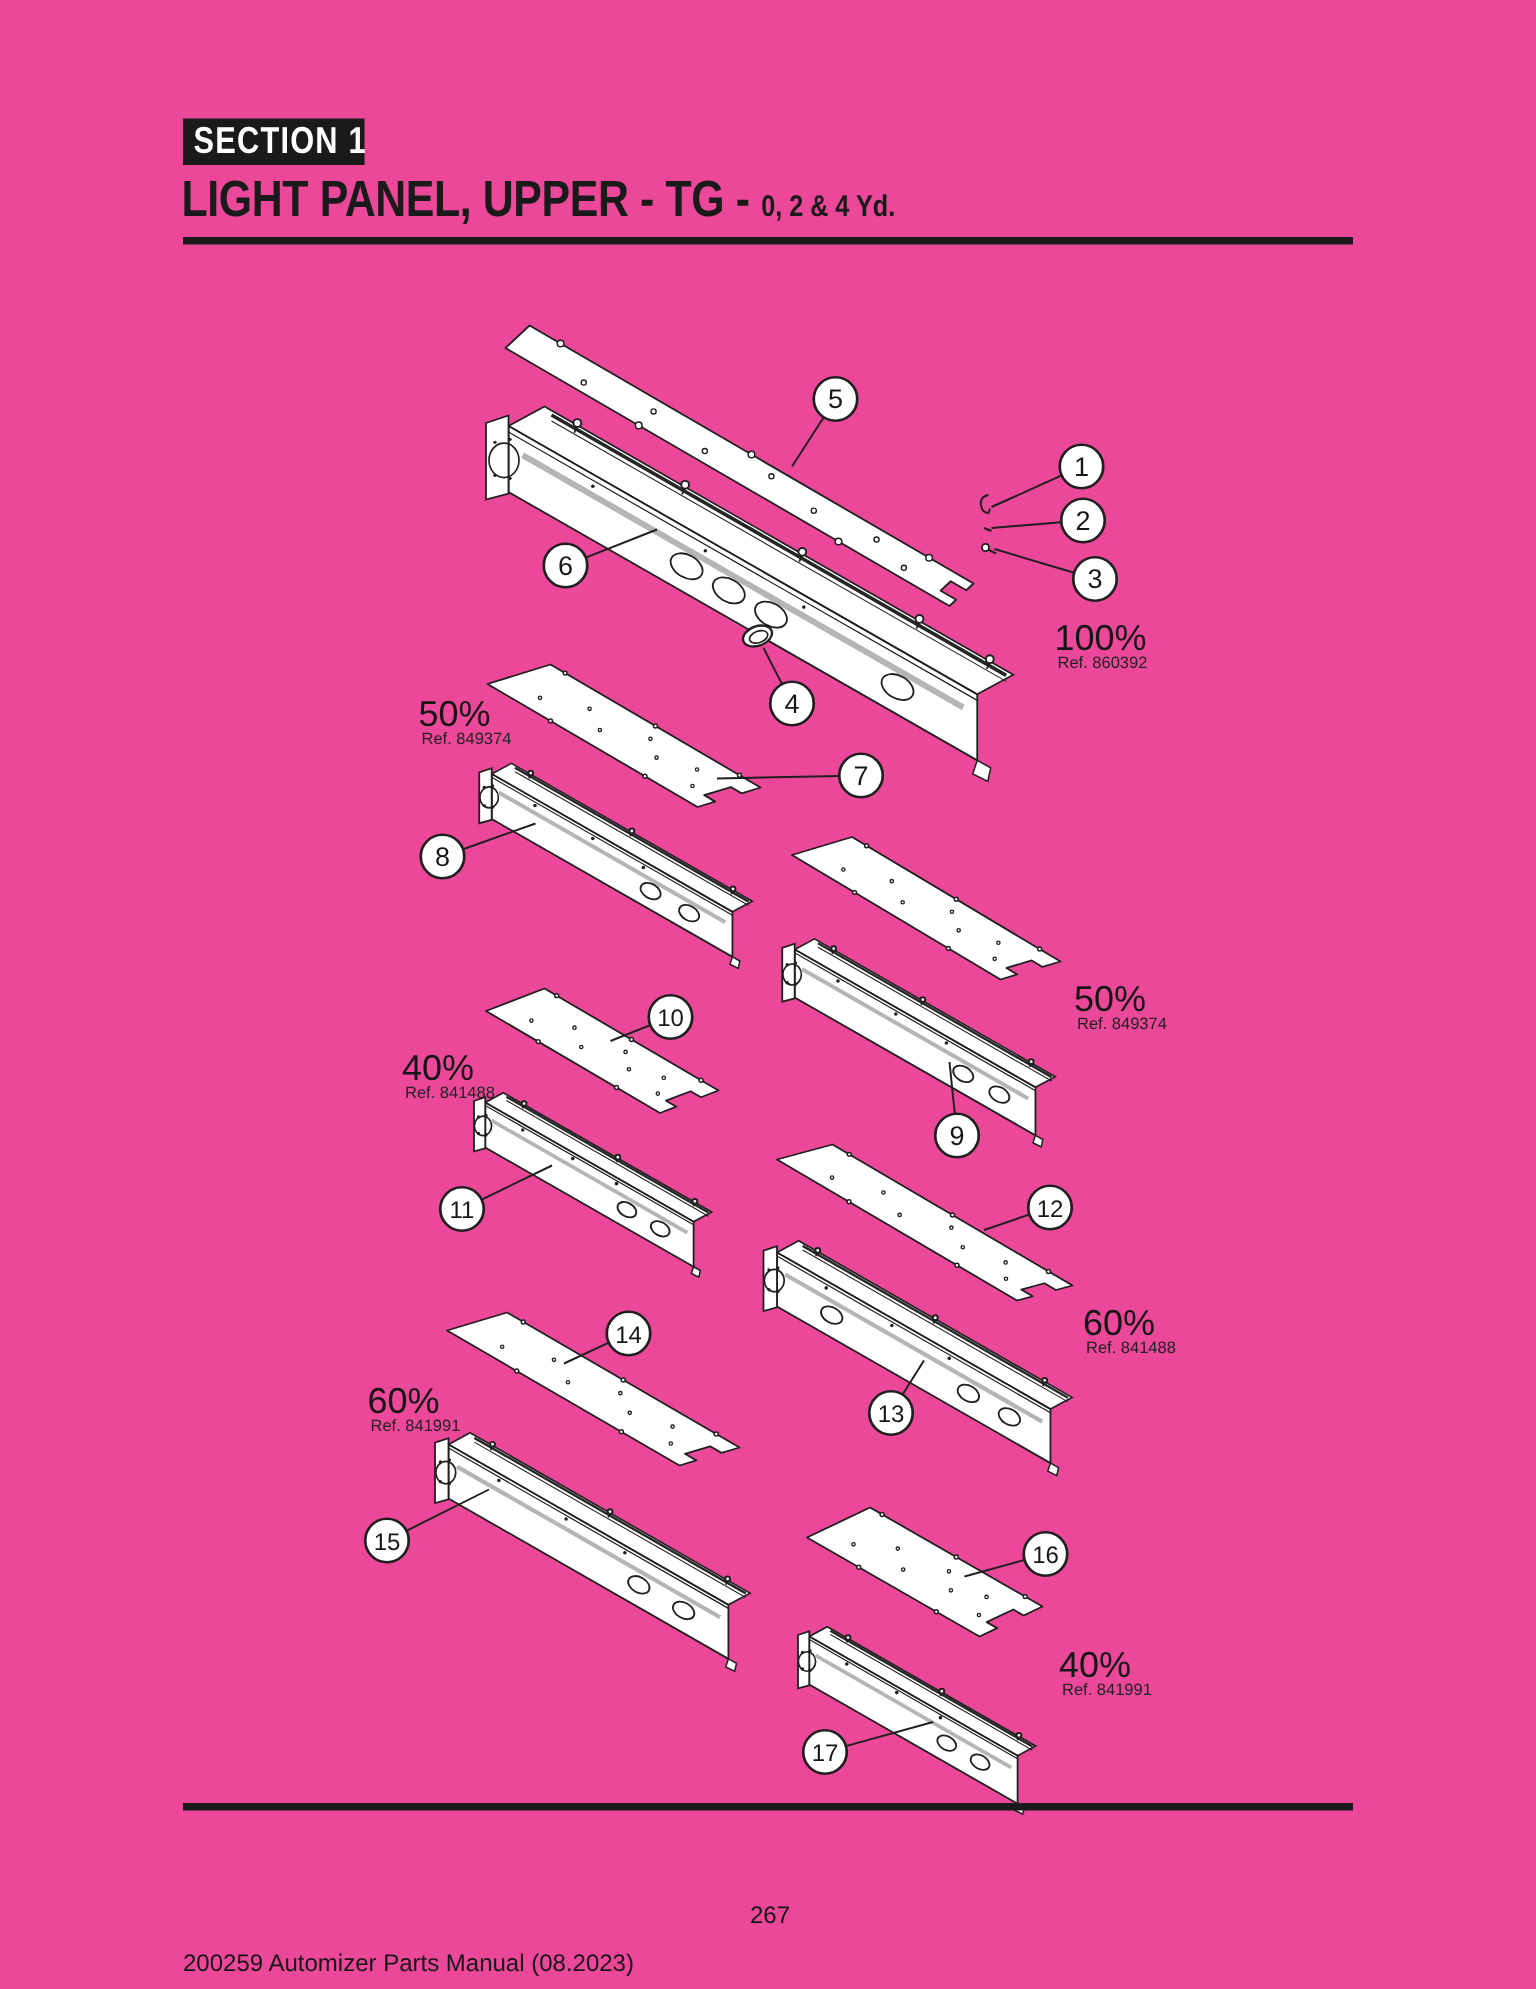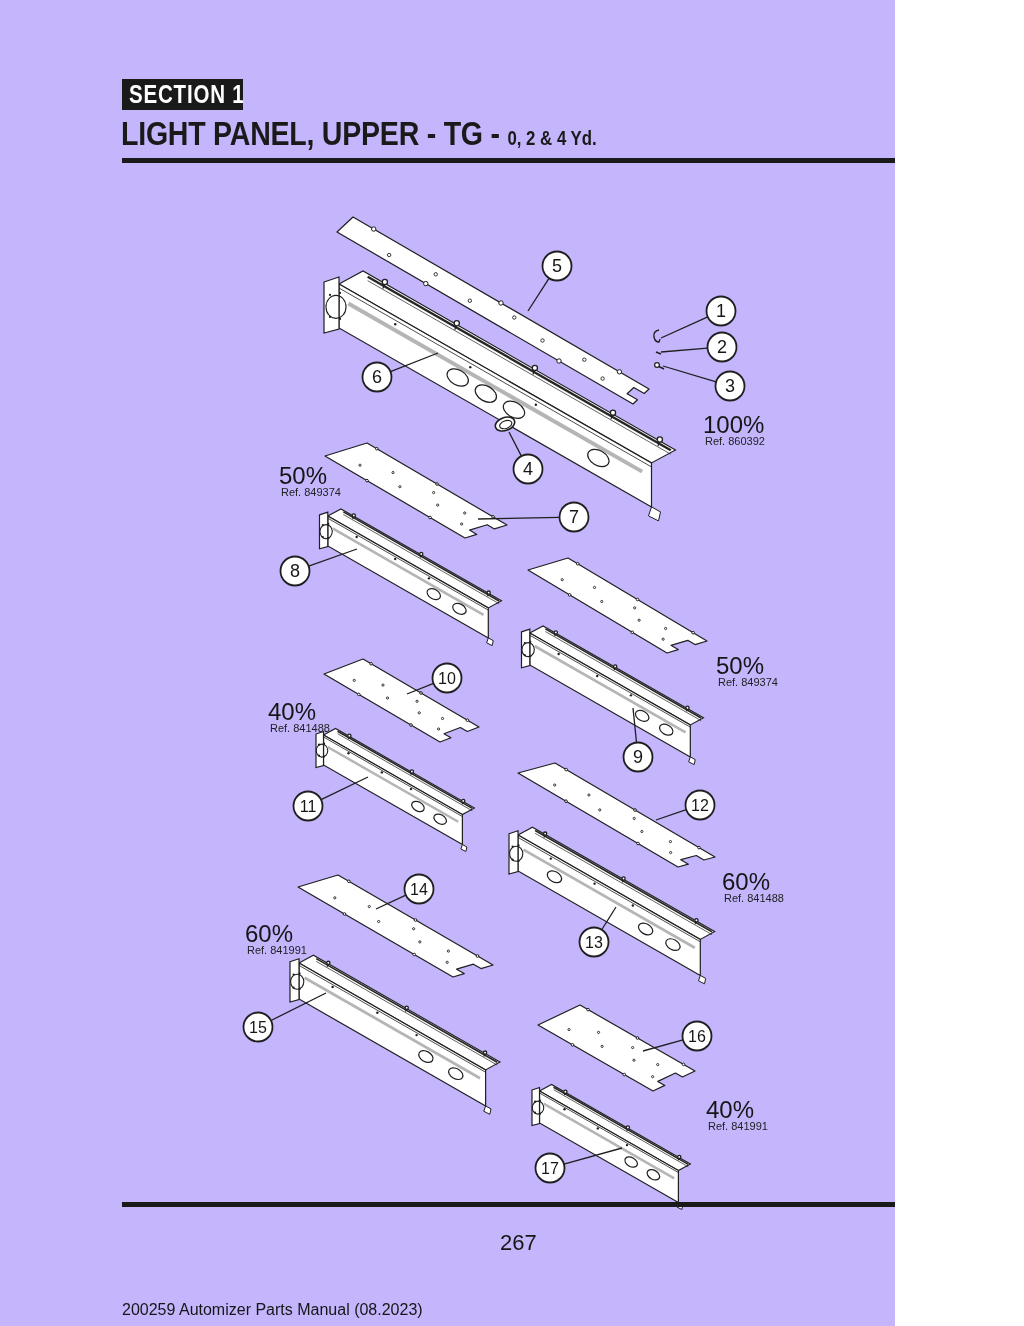--- a/index.html
+++ b/index.html
@@ -1,20 +1,20 @@
 <!DOCTYPE html>
 <html><head>
 <meta charset="utf-8">
 <style>
   * { margin:0; padding:0; box-sizing:border-box; }
   html,body { background:#ffffff; }
   body { font-family:"Liberation Sans","DejaVu Sans",sans-serif; }
   .page {
-    position:relative; width:895px; height:1326px;
-    background:#c4b5fd; overflow:hidden; color:#161616;
+    position:relative; width:1024px; height:1326px;
+    background:#ec4899; overflow:hidden; color:#161616;
   }
   .section-badge {
     position:absolute; left:122px; top:79px; width:121px; height:31px;
     background:#1a1a1a; color:#ffffff; display:flex; align-items:center;
     padding-left:7px; overflow:visible;
   }
   .section-badge span {
     font-size:25px; font-weight:bold; letter-spacing:1px; white-space:nowrap;
     transform:scaleX(0.82); transform-origin:0 50%;
   }
@@ -26,21 +26,21 @@
   .page-title .title-suffix { font-size:20px; letter-spacing:0; }
   .rule {
     position:absolute; left:122px; width:780px; height:5px; background:#1a1a1a;
   }
   .rule-top { top:158px; }
   .rule-bottom { top:1202px; }
   .footer-left {
     position:absolute; left:122px; top:1269px; font-size:16px; color:#161616;margin-top:32px;
   }
   .footer-page {
-    position:absolute; left:500px; top:1230px; font-size:22px; color:#161616;text-align:right;
+    position:absolute; left:500px; top:1269px; font-size:16px; color:#161616;text-align:right;
   }
   svg.diagram { position:absolute; left:0; top:0; }
   svg.diagram text { font-family:"Liberation Sans","DejaVu Sans",sans-serif; }
 </style>
 </head>
 <body>
 
 <div class="page">
   <div class="section-badge">
     <span>SECTION 1</span>

